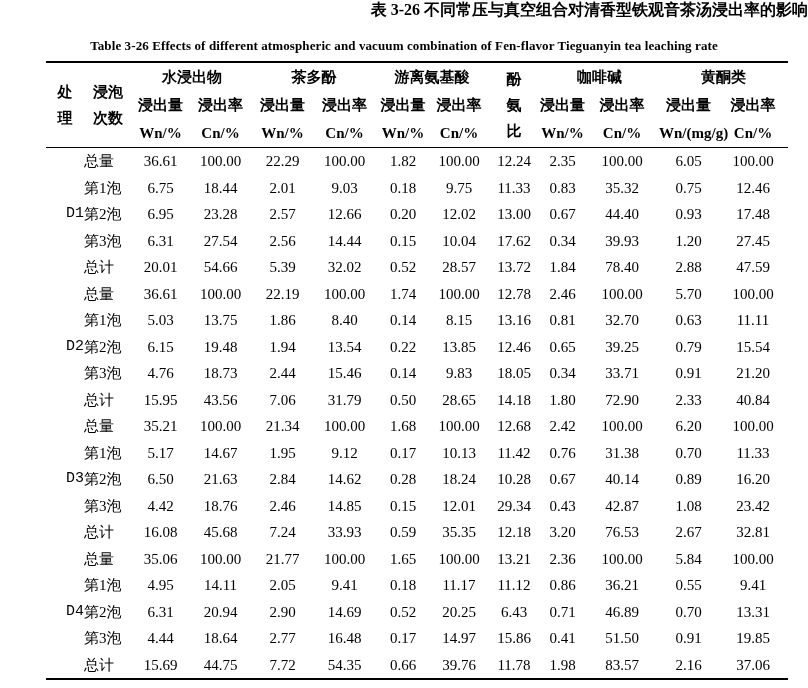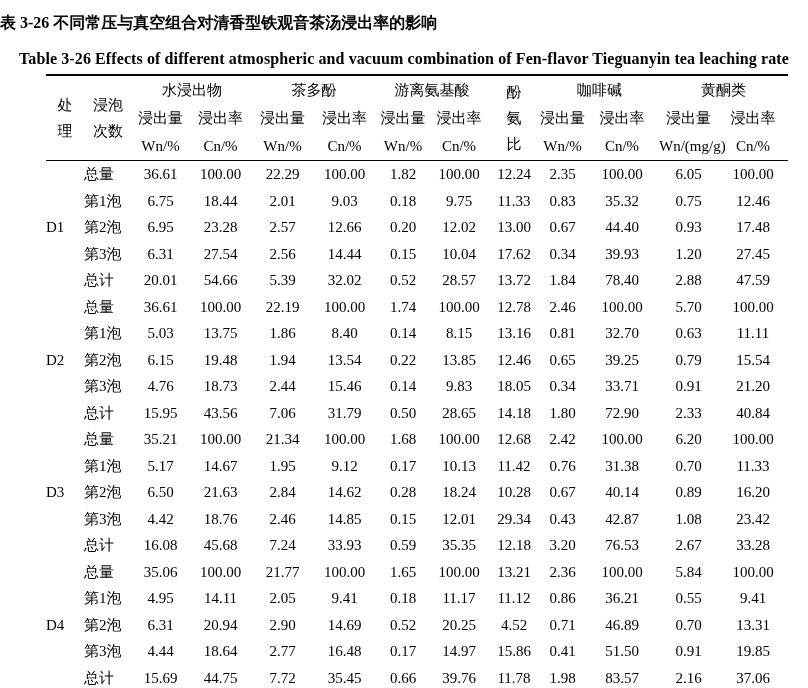--- a/index.html
+++ b/index.html
@@ -2,44 +2,44 @@
 <html><head>
 <meta charset="utf-8">
 <style>
   html,body{margin:0;padding:0;}
   body{
     width:808px;height:688px;background:#ffffff;color:#000;
     font-family:"Liberation Serif","DejaVu Serif",serif;
     overflow:hidden;position:relative;
   }
   .title-zh{
-    margin-top:13px;text-align:left;font-weight:bold;font-size:16px;line-height:20px;
+    margin-top:0;text-align:right;font-weight:bold;font-size:16px;line-height:20px;
   }
   .title-en{
-    margin-top:17px;text-align:center;font-weight:bold;font-size:16px;line-height:18px;
+    margin-top:17px;text-align:center;font-weight:bold;font-size:13px;line-height:18px;
     letter-spacing:0.1px;
   }
   table.main{
     border-collapse:collapse;table-layout:fixed;width:742px;
     margin:6px 0 0 46px;
     border-top:2px solid #000;border-bottom:2px solid #000;
     font-size:15px;
   }
   thead{border-bottom:1.5px solid #000;}
   th{
-    font-weight:normal;padding:0;
+    font-weight:bold;padding:0;
     white-space:nowrap;vertical-align:middle;line-height:28px;height:28px;
   }
   th .stack2{display:block;line-height:26px;}
   th .stack3{display:block;line-height:26px;}
   tbody td{
     text-align:center;padding:0;height:26.5px;line-height:26.5px;white-space:nowrap;
   }
   tbody td.rowlab{text-align:left;padding-right:3px;}
-  tbody td.treat{text-align:left;vertical-align:middle;}
+  tbody td.treat{text-align:right;vertical-align:middle;font-family:Liberation Mono, monospace;}
 </style>
 </head>
 <body>
 
 <div class="title-zh">表 3-26 不同常压与真空组合对清香型铁观音茶汤浸出率的影响</div>
 <div class="title-en">Table 3-26 Effects of different atmospheric and vacuum combination of Fen-flavor Tieguanyin tea leaching rate</div>
 
 <table class="main">
   <colgroup>
     <col style="width:38px">
@@ -307,21 +307,21 @@
         <td>16.08</td>
         <td>45.68</td>
         <td>7.24</td>
         <td>33.93</td>
         <td>0.59</td>
         <td>35.35</td>
         <td>12.18</td>
         <td>3.20</td>
         <td>76.53</td>
         <td>2.67</td>
-        <td>33.28</td>
+        <td>32.81</td>
       </tr>
       <tr>
         <td rowspan="5" class="treat">D4</td>
         <td class="rowlab">总量</td>
         <td>35.06</td>
         <td>100.00</td>
         <td>21.77</td>
         <td>100.00</td>
         <td>1.65</td>
         <td>100.00</td>
@@ -346,21 +346,21 @@
         <td>9.41</td>
       </tr>
       <tr>
         <td class="rowlab">第2泡</td>
         <td>6.31</td>
         <td>20.94</td>
         <td>2.90</td>
         <td>14.69</td>
         <td>0.52</td>
         <td>20.25</td>
-        <td>4.52</td>
+        <td>6.43</td>
         <td>0.71</td>
         <td>46.89</td>
         <td>0.70</td>
         <td>13.31</td>
       </tr>
       <tr>
         <td class="rowlab">第3泡</td>
         <td>4.44</td>
         <td>18.64</td>
         <td>2.77</td>
@@ -371,21 +371,21 @@
         <td>0.41</td>
         <td>51.50</td>
         <td>0.91</td>
         <td>19.85</td>
       </tr>
       <tr>
         <td class="rowlab">总计</td>
         <td>15.69</td>
         <td>44.75</td>
         <td>7.72</td>
-        <td>35.45</td>
+        <td>54.35</td>
         <td>0.66</td>
         <td>39.76</td>
         <td>11.78</td>
         <td>1.98</td>
         <td>83.57</td>
         <td>2.16</td>
         <td>37.06</td>
       </tr>
     </tbody>
 </table>

